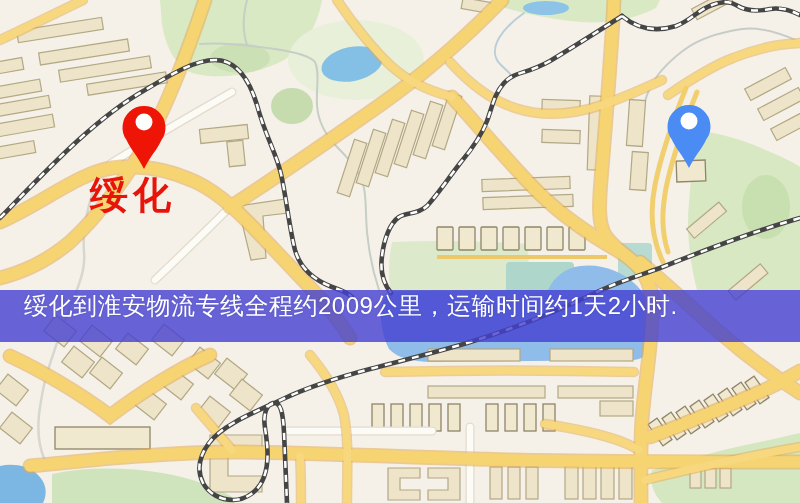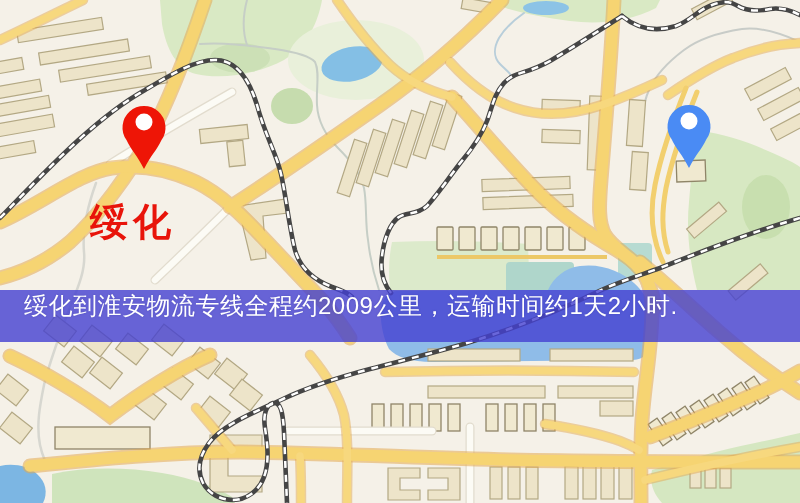--- a/index.html
+++ b/index.html
@@ -6,21 +6,21 @@
   #stage{
     position:relative;width:800px;height:503px;overflow:hidden;
     background:#F5F1E8;
     font-family:"Liberation Sans", sans-serif;
   }
   #map-svg{position:absolute;left:0;top:0;width:800px;height:503px;display:block;}
   .city-label{
     position:absolute;font-weight:700;font-size:38px;line-height:1;
     white-space:nowrap;user-select:none;
   }
-  #origin-label{left:90px;top:176px;color:#E8140A;letter-spacing:5px;margin-top:27px;}
+  #origin-label{left:90px;top:176px;color:#E8140A;letter-spacing:5px;}
   #destination-label{left:638px;top:180px;color:#1D17DF;letter-spacing:11px;}
   #route-banner{
     position:absolute;left:0;top:290px;width:800px;height:52px;
     background:rgba(67,64,209,0.80);
     display:flex;align-items:flex-start;
   }
   #route-banner span{
     color:#FFFFFF;font-size:24px;letter-spacing:0.5px;padding-left:24px;
     text-shadow:0 0 2px rgba(40,40,140,0.35);white-space:nowrap;
   }

